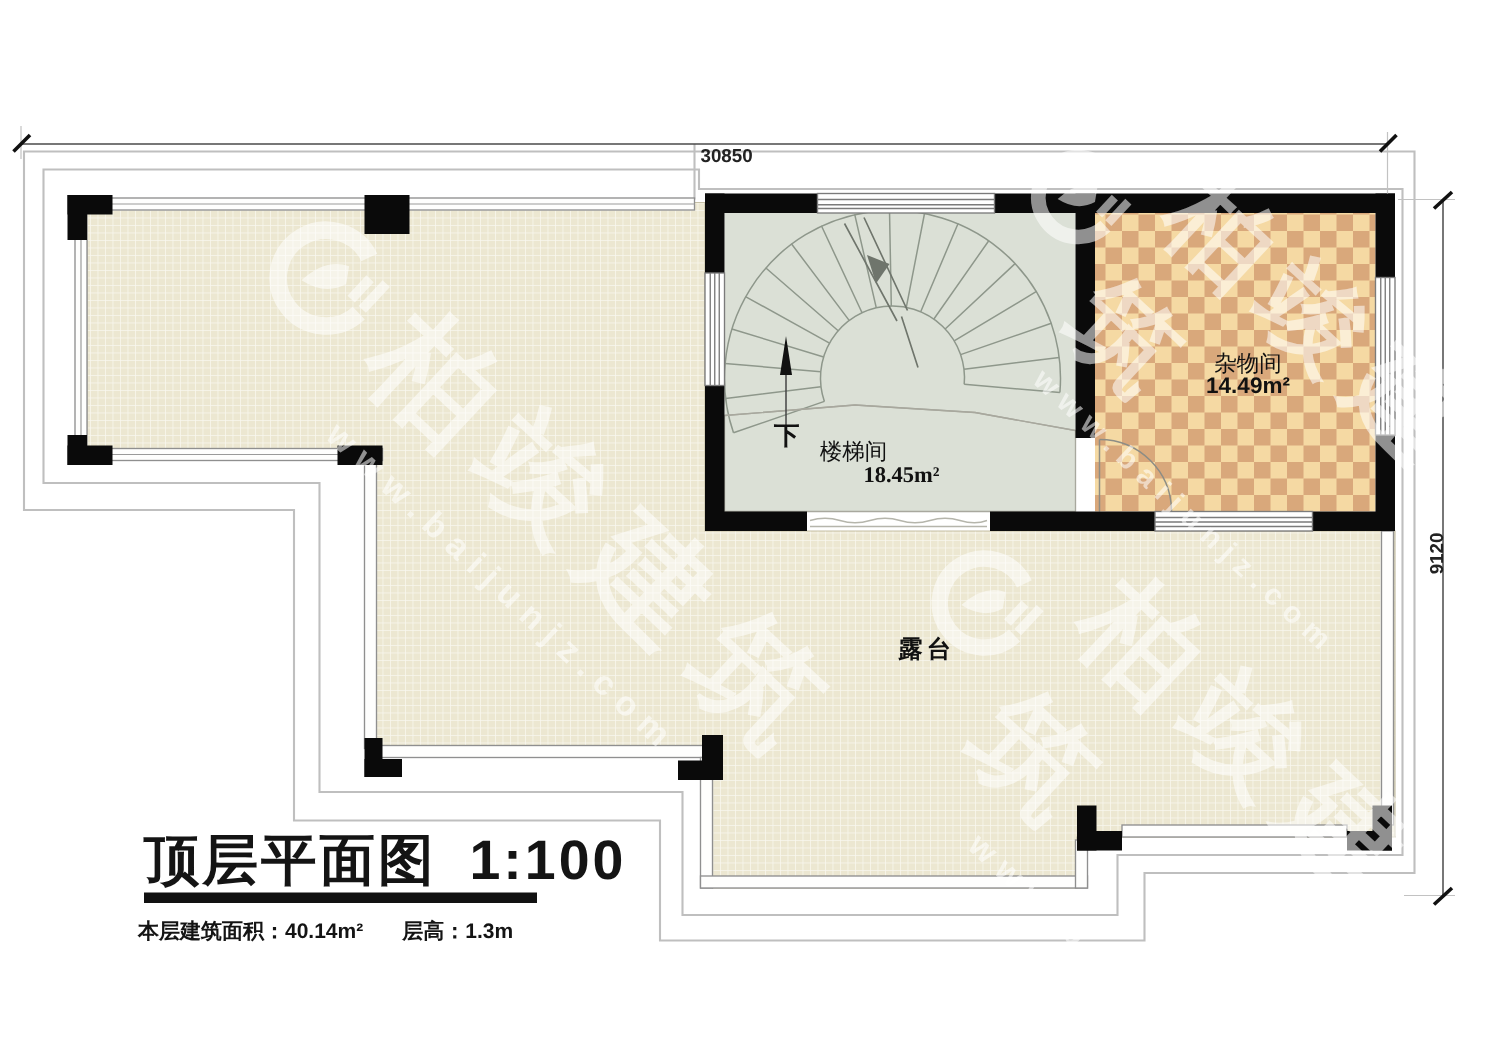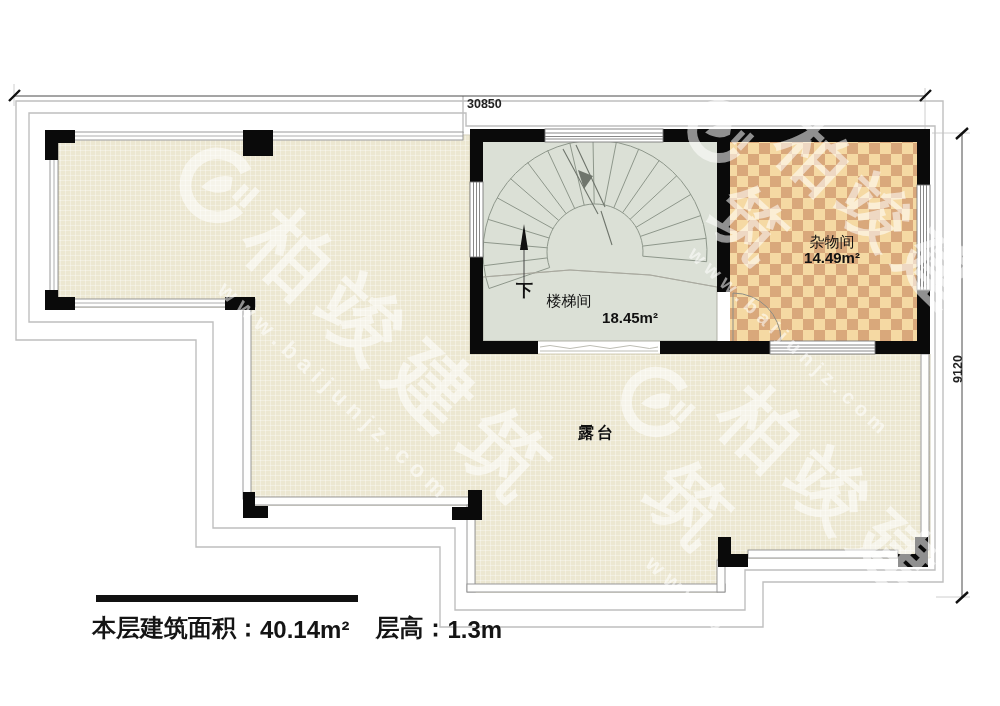--- a/index.html
+++ b/index.html
@@ -24,30 +24,30 @@
   .dimext{stroke:#c2c2c2;stroke-width:0.8;fill:none;}
   .dimtick{stroke:#111;stroke-width:2.4;fill:none;}
   .breakline{stroke:#6f756c;stroke-width:1.1;fill:none;}
   .doorarc{stroke:#8d8d85;stroke-width:1;fill:none;}
   .thresh{stroke:#b5b5ab;stroke-width:0.9;fill:none;}
 
   
   .lbl{position:absolute;white-space:nowrap;color:#111;}
   .room-name{font-size:15px;font-weight:normal;text-align:center;width:90px;}
   .room-area{font-size:15px;font-weight:bold;text-align:center;width:90px;}
-  .terr-name{font-size:16px;font-weight:bold;text-align:center;width:90px;letter-spacing:3px;}
+  .terr-name{font-size:16px;font-weight:bold;text-align:center;width:90px;letter-spacing:3px;padding-left:21px;}
   .dir-label{font-size:17px;font-weight:bold;}
   .dim-label{font-size:12.5px;font-weight:bold;color:#222;}
   .dim-label-v{width:40px;text-align:center;transform:rotate(-90deg);transform-origin:center;}
 
   .title-row{position:absolute;left:96px;top:549px;display:flex;gap:22px;align-items:baseline;
              font-size:37px;font-weight:bold;letter-spacing:2px;color:#141414;}
   .title-underline{position:absolute;left:96px;top:595px;width:262px;height:7px;background:#111;}
-  .info-row{position:absolute;left:92px;top:612px;font-size:24px;font-weight:600;color:#141414;
-            display:flex;align-items:flex-end;}
+  .info-row{position:absolute;left:92px;top:612px;font-size:14px;font-weight:600;color:#141414;
+            display:flex;align-items:flex-start;}
   .info-gap{display:inline-block;width:26px;}
 
   
   .wm{position:absolute;transform:rotate(43deg);transform-origin:left top;
       color:rgba(255,255,255,0.55);pointer-events:none;display:flex;flex-direction:column;}
   .wm-row{display:flex;align-items:center;gap:14px;font-weight:bold;}
   .wm-url{font-weight:bold;}
   .wm1 .wm-row{font-size:82px;letter-spacing:16px;}
   .wm1 .wm-url{font-size:23px;letter-spacing:7px;margin-left:112px;margin-top:2px;}
   .wm2 .wm-row{font-size:70px;letter-spacing:14px;}
@@ -200,21 +200,21 @@
       <path class="dimline" d="M962,133 V597"></path>
       <path class="dimtick" d="M956,139 L968,128 M956,603 L968,592"></path>
     </g>
   </svg>
 
   <div class="lbl dim-label" style="left:467px;top:97px;">30850</div>
   <div class="lbl dim-label dim-label-v" style="left:938px;top:362px;">9120</div>
 
   <div class="lbl dir-label" style="left:516px;top:279px;">下</div>
   <div class="lbl room-name" style="left:524px;top:292px;">楼梯间</div>
-  <div class="lbl room-area" style="left:585px;top:309px;">18.45m²</div>
+  <div class="lbl room-area" style="left:556px;top:309px;font-family:Liberation Serif, serif;">18.45m²</div>
 
   <div class="lbl room-name" style="left:787px;top:233px;">杂物间</div>
   <div class="lbl room-area" style="left:787px;top:249px;">14.49m²</div>
 
   <div class="lbl terr-name" style="left:552px;top:423px;">露台</div>
 
   <div class="wm wm1" style="left:225px;top:118px;">
     <div class="wm-row">
       <svg class="wm-logo" width="84" height="84" viewBox="0 0 100 100">
         <path d="M62,14 A38,38 0 1 0 86,52" fill="none" stroke="currentColor" stroke-width="14"></path>
@@ -246,20 +246,24 @@
         <path d="M62,14 A38,38 0 1 0 86,52" fill="none" stroke="currentColor" stroke-width="14"></path>
         <path d="M55,30 q-18,8 -20,34 q22,-4 28,-22 z" fill="currentColor"></path>
         <rect x="70" y="26" width="8" height="22" fill="currentColor"></rect>
         <rect x="82" y="20" width="8" height="28" fill="currentColor"></rect>
       </svg>
       <span>柏竣建筑</span>
     </div>
     <div class="wm-url">www.baijunjz.com</div>
   </div>
 
+  <div class="title-row">
+    <span>顶层平面图</span>
+    <span>1:100</span>
+  </div>
   <div class="title-underline"></div>
   <div class="info-row">
     <span>本层建筑面积：</span>
     <span>40.14m²</span>
     <span class="info-gap"></span>
     <span>层高：</span>
     <span>1.3m</span>
   </div>
 
 </div>

